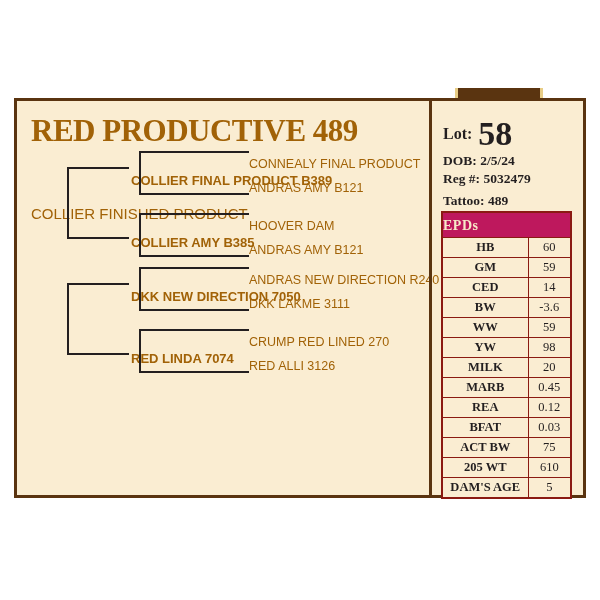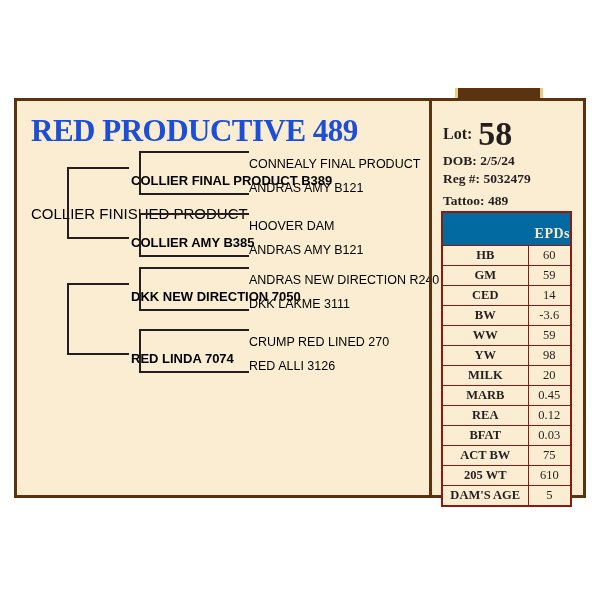--- a/index.html
+++ b/index.html
@@ -47,27 +47,27 @@
     height: 394px;
   }
   .title {
     position: absolute;
     left: 14px;
     top: 12px;
     font-family: "Liberation Serif", serif;
     font-weight: bold;
     font-size: 31px;
     letter-spacing: -0.5px;
-    color: #1d4ed8;
+    color: #a16207;
     white-space: nowrap;
   }
   .ped-name {
     position: absolute;
     font-family: "Liberation Sans", sans-serif;
-    color: #000000;
+    color: #a16207;
     white-space: nowrap;
   }
   .lvl1 { font-weight: normal; font-size: 15px; }
   .lvl2 { font-weight: bold; font-size: 13px; }
   .lvl3 { font-weight: normal; font-size: 12.5px; }
 
   .bracket {
     position: absolute;
     border-left: 2px solid #231f20;
     border-top: 2px solid #231f20;
@@ -126,28 +126,28 @@
   .epd-table {
     position: absolute;
     left: 12px;
     top: 110px;
     width: 131px;
     border-collapse: collapse;
     border: 2px solid #8b1a12;
     box-sizing: border-box;
   }
   .epd-table th.head {
-    background: #0369a1;
+    background: #be185d;
     color: #f7e9c8;
     font-family: "Liberation Serif", serif;
     font-weight: bold;
     font-size: 14px;
     letter-spacing: 0.5px;
-    padding: 13px 0 3px 0;
-    text-align: right;
+    padding: 5px 0 3px 0;
+    text-align: left;
     border: 1px solid #8b1a12;
   }
   .epd-table td {
     border: 1px solid #8b1a12;
     font-family: "Liberation Serif", serif;
     font-size: 12.5px;
     color: #231f20;
     padding: 1px 0 1px 0;
     height: 17px;
     background: #faedd2;

